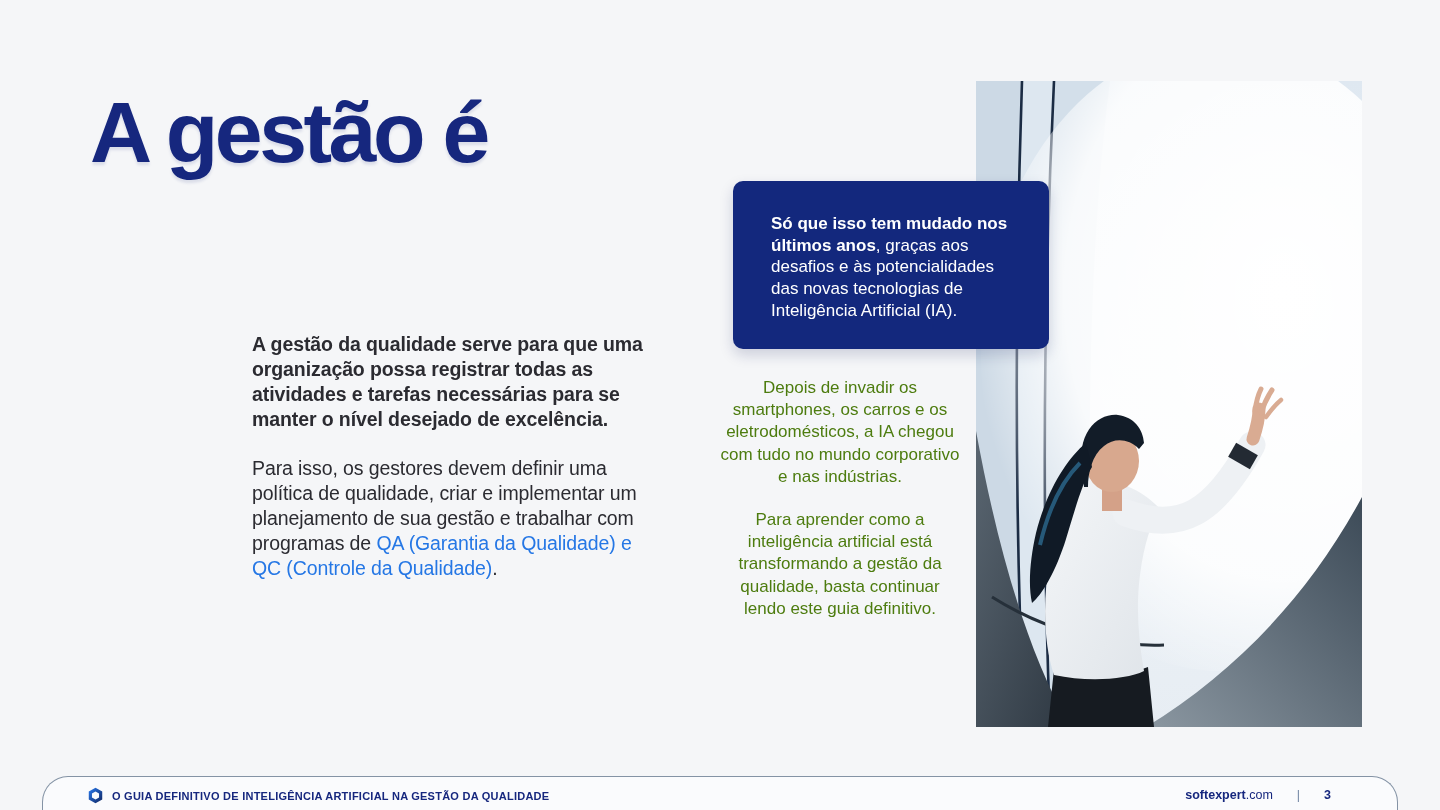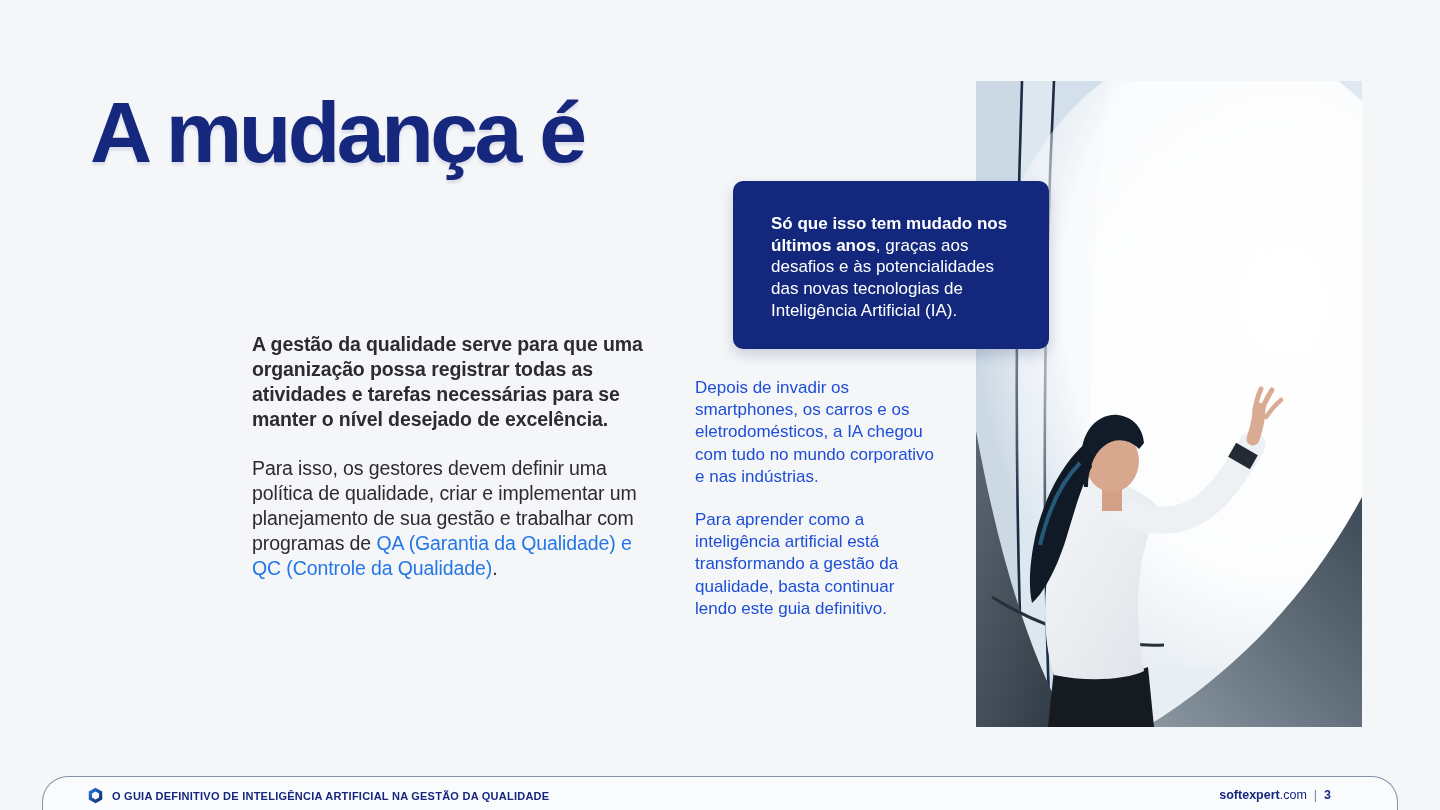--- a/index.html
+++ b/index.html
@@ -23,44 +23,44 @@
   .photo svg{display:block;}
 
   
   .callout{position:absolute;left:733px;top:181px;width:316px;height:168px;background:#13287d;
            border-radius:10px;color:#ffffff;box-sizing:border-box;padding:32px 30px 0 38px;
            font-size:17px;line-height:21.7px;box-shadow:0 6px 14px rgba(15,30,90,.18);}
   .callout p{margin:0;}
   .callout strong{font-weight:700;}
 
   
-  .secondary{position:absolute;left:695px;top:377px;width:242px;color:#1d4ed8;
-             font-size:17px;line-height:22.2px;}
+  .secondary{position:absolute;left:719px;top:377px;width:242px;color:#4d7c0f;
+             font-size:17px;line-height:22.2px;text-align:center;}
   .secondary p{margin:0;}
   .secondary p:first-child{margin-bottom:21px;}
 
   
   .footer{position:absolute;left:42px;top:776px;width:1356px;height:60px;box-sizing:border-box;
           background:#fafbfd;border:1.6px solid #8493a5;border-bottom:none;
           border-radius:26px 26px 0 0;
           display:flex;justify-content:space-between;align-items:flex-start;
           padding:10px 66px 0 44px;}
   .f-left{display:flex;align-items:center;gap:8px;}
   .f-title{font-size:11px;font-weight:700;color:#16277e;letter-spacing:.25px;}
-  .f-right{display:flex;align-items:flex-end;gap:7px;font-size:12.5px;color:#16277e;margin-top:1px;}
+  .f-right{display:flex;align-items:flex-end;gap:24px;font-size:12.5px;color:#16277e;margin-top:1px;}
   .bold{font-weight:700;}
   .sep{color:#7186a3;font-weight:400;}
 </style>
 </head>
 <body>
 
 <div class="page">
 
   <div class="hero">
-    <div class="line1">A mudança é</div>
+    <div class="line1">A gestão é</div>
   </div>
 
   <div class="intro">
     <p class="p-bold">A gestão da qualidade serve para que uma organização possa registrar todas as atividades e tarefas necessárias para se manter o nível desejado de excelência.</p>
     <p class="p-reg"><span>Para isso, os gestores devem definir uma política de qualidade, criar e implementar um planejamento de sua gestão e trabalhar com programas de </span><a class="qa-link">QA (Garantia da Qualidade) e QC (Controle da Qualidade)</a><span>.</span></p>
   </div>
 
   <div class="photo">
     <svg viewBox="0 0 386 646" width="386" height="646" preserveAspectRatio="none">
       <defs>

